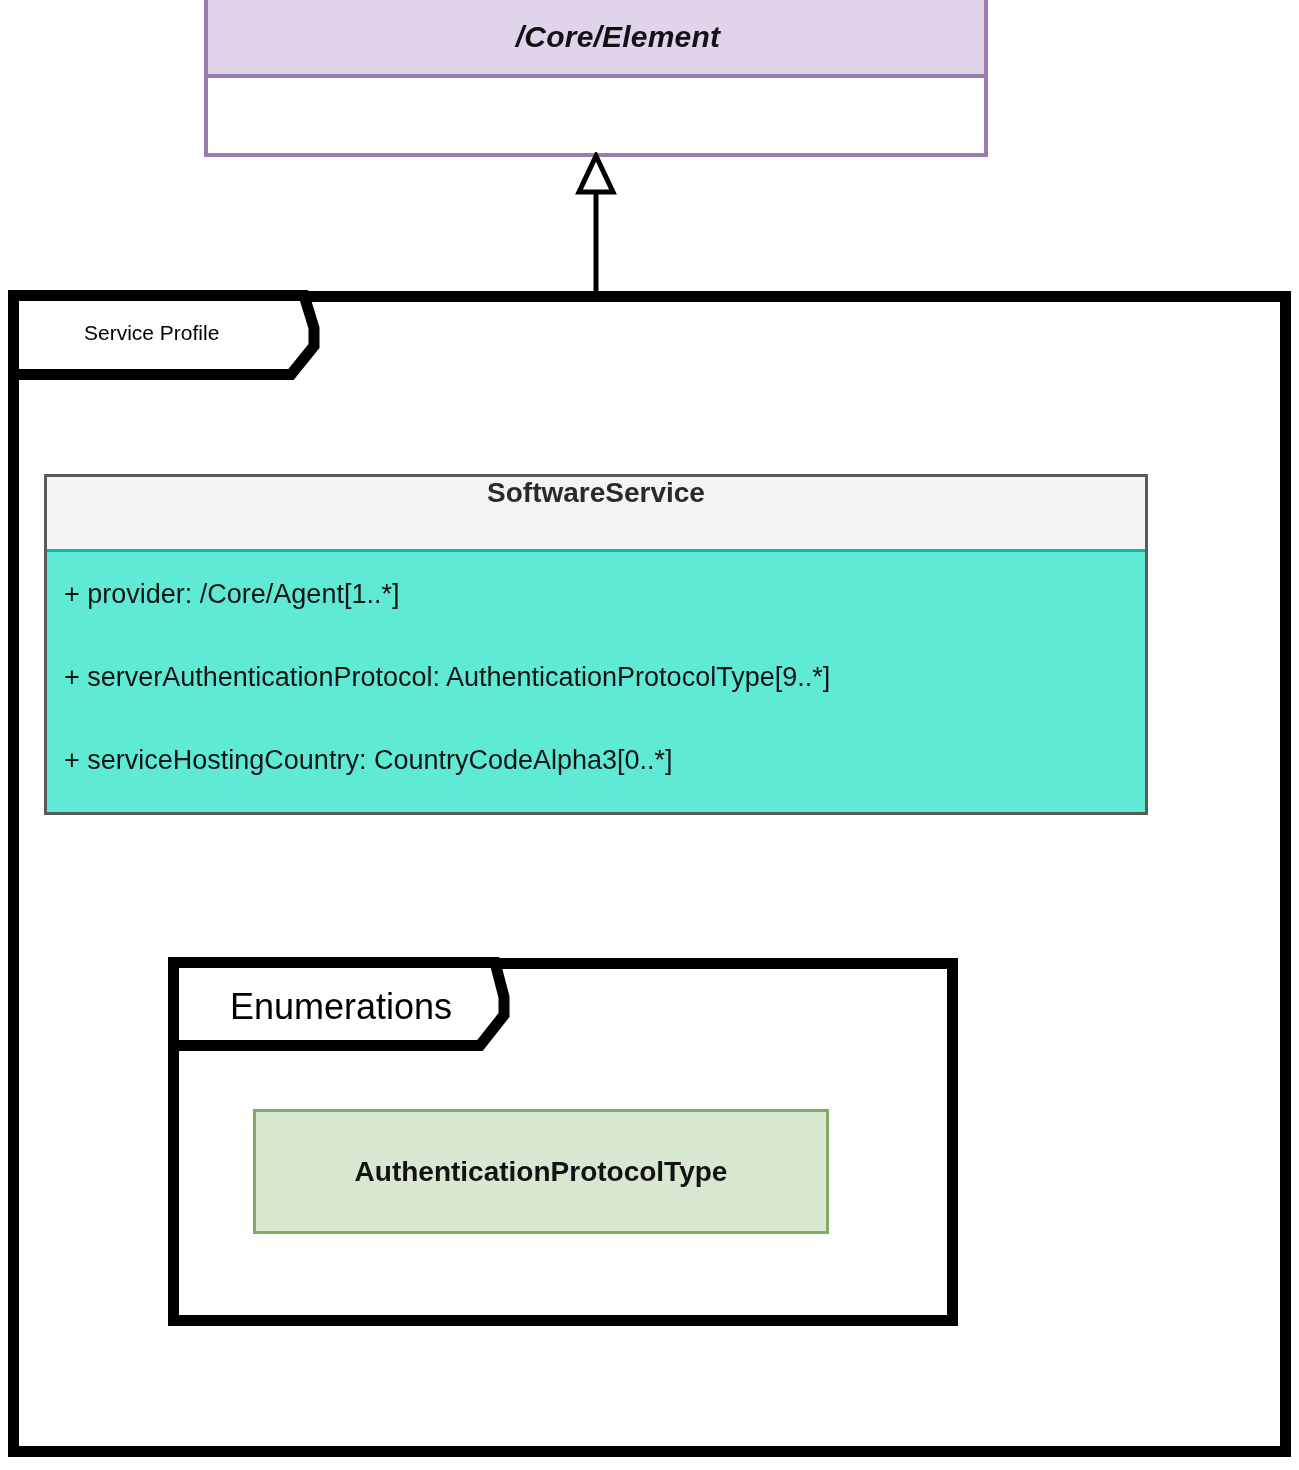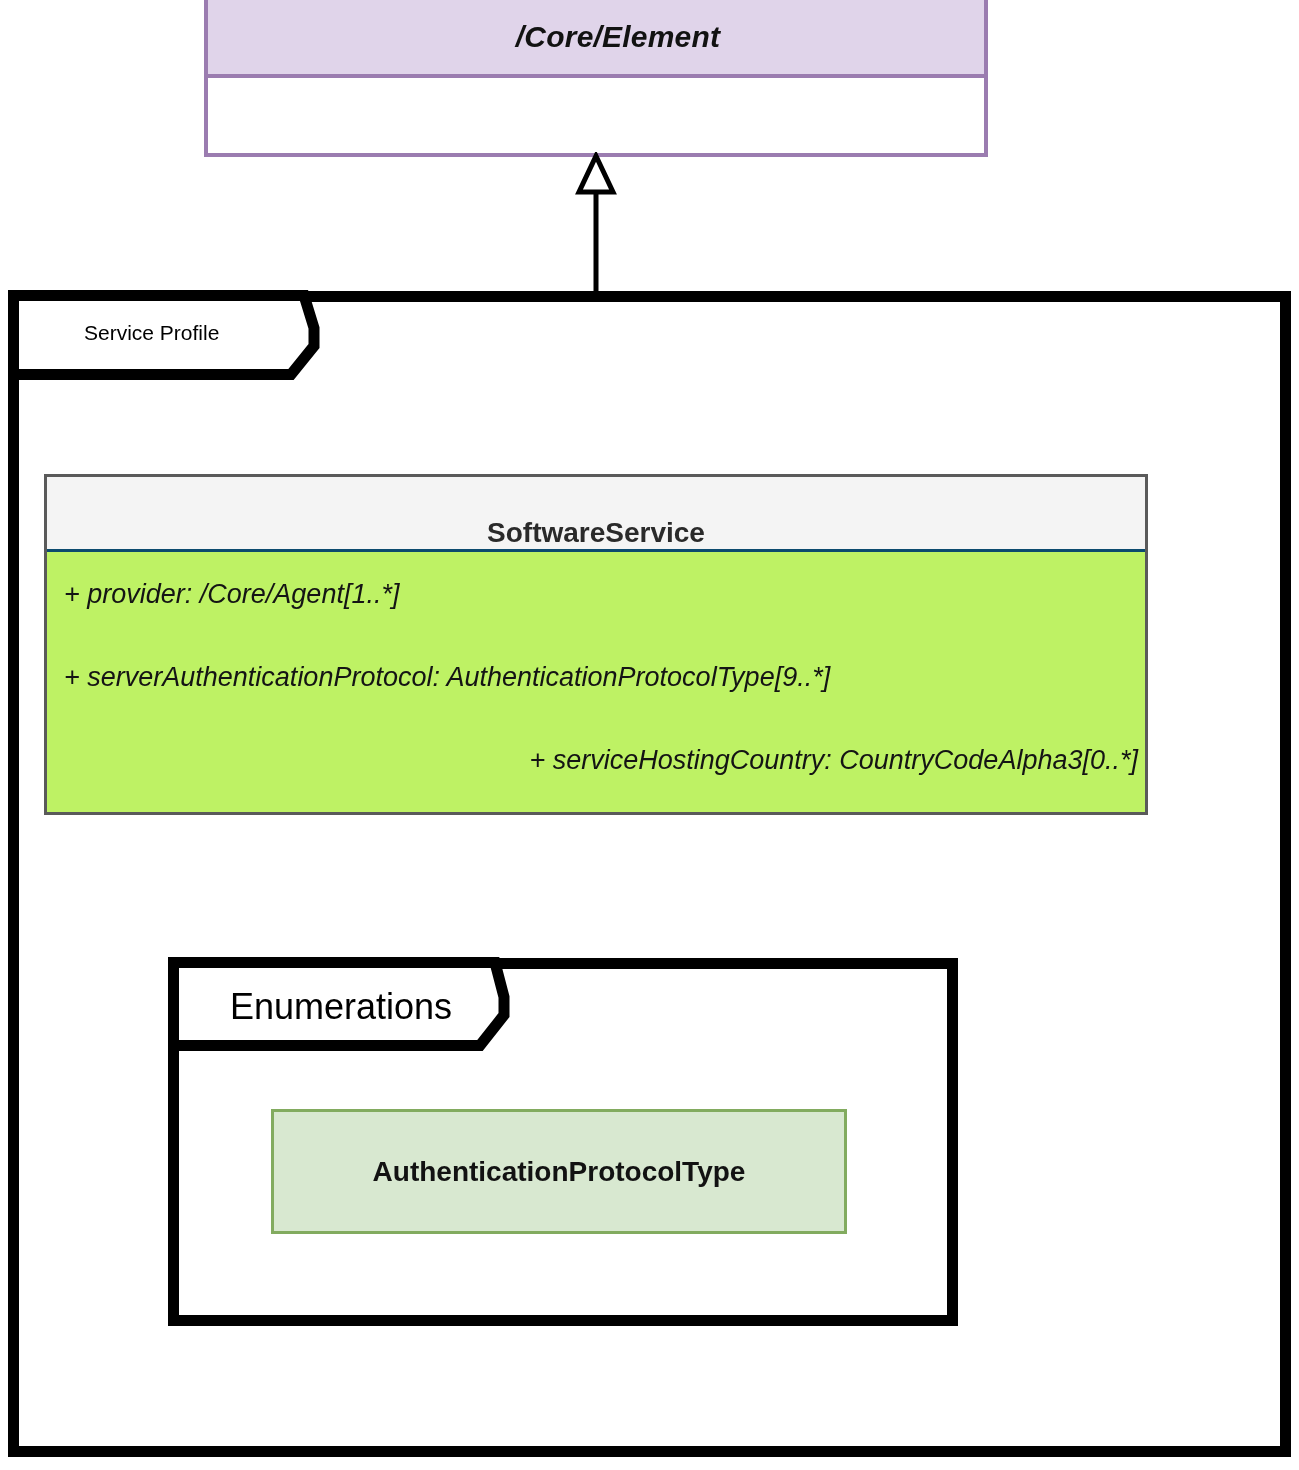--- a/index.html
+++ b/index.html
@@ -131,53 +131,51 @@
     left: 44px;
     top: 474px;
     width: 1104px;
     box-sizing: border-box;
     border: 3px solid #5a5a5a;
     background: #ffffff;
   }
   #class-software-service .title-compartment {
     height: 75px;
     background: #f4f4f4;
-    border-bottom: 3px solid #0c4a6e;
+    border-bottom: 3px solid #14b8a6;
     display: flex;
-    align-items: flex-end;
+    align-items: flex-start;
     justify-content: center;
     box-sizing: border-box;
   }
   #class-software-service .class-title-text {
     font-size: 28px;
     font-weight: bold;
     color: #2a2a2a;
   }
   #class-software-service .attributes-compartment {
-    padding: 29px 7px 38px 0;
-    background: #bef264;
-    font-style: italic;
+    padding: 29px 0 38px 0;
+    background: #5eead4;
   }
   #class-software-service .attribute-row {
     font-size: 27px;
     color: #141414;
     padding: 0 0 0 17px;
     line-height: 1.0;
     margin-bottom: 56px;
     white-space: nowrap;
   }
   #class-software-service .attribute-row:last-child {
     margin-bottom: 0;
-    text-align: right;
   }
 
   
   #enum-authentication-protocol-type {
     position: absolute;
-    left: 271px;
+    left: 253px;
     top: 1109px;
     width: 576px;
     height: 125px;
     box-sizing: border-box;
     border: 3px solid #82ab5f;
     background: #d8e8d0;
     display: flex;
     align-items: center;
     justify-content: center;
   }

